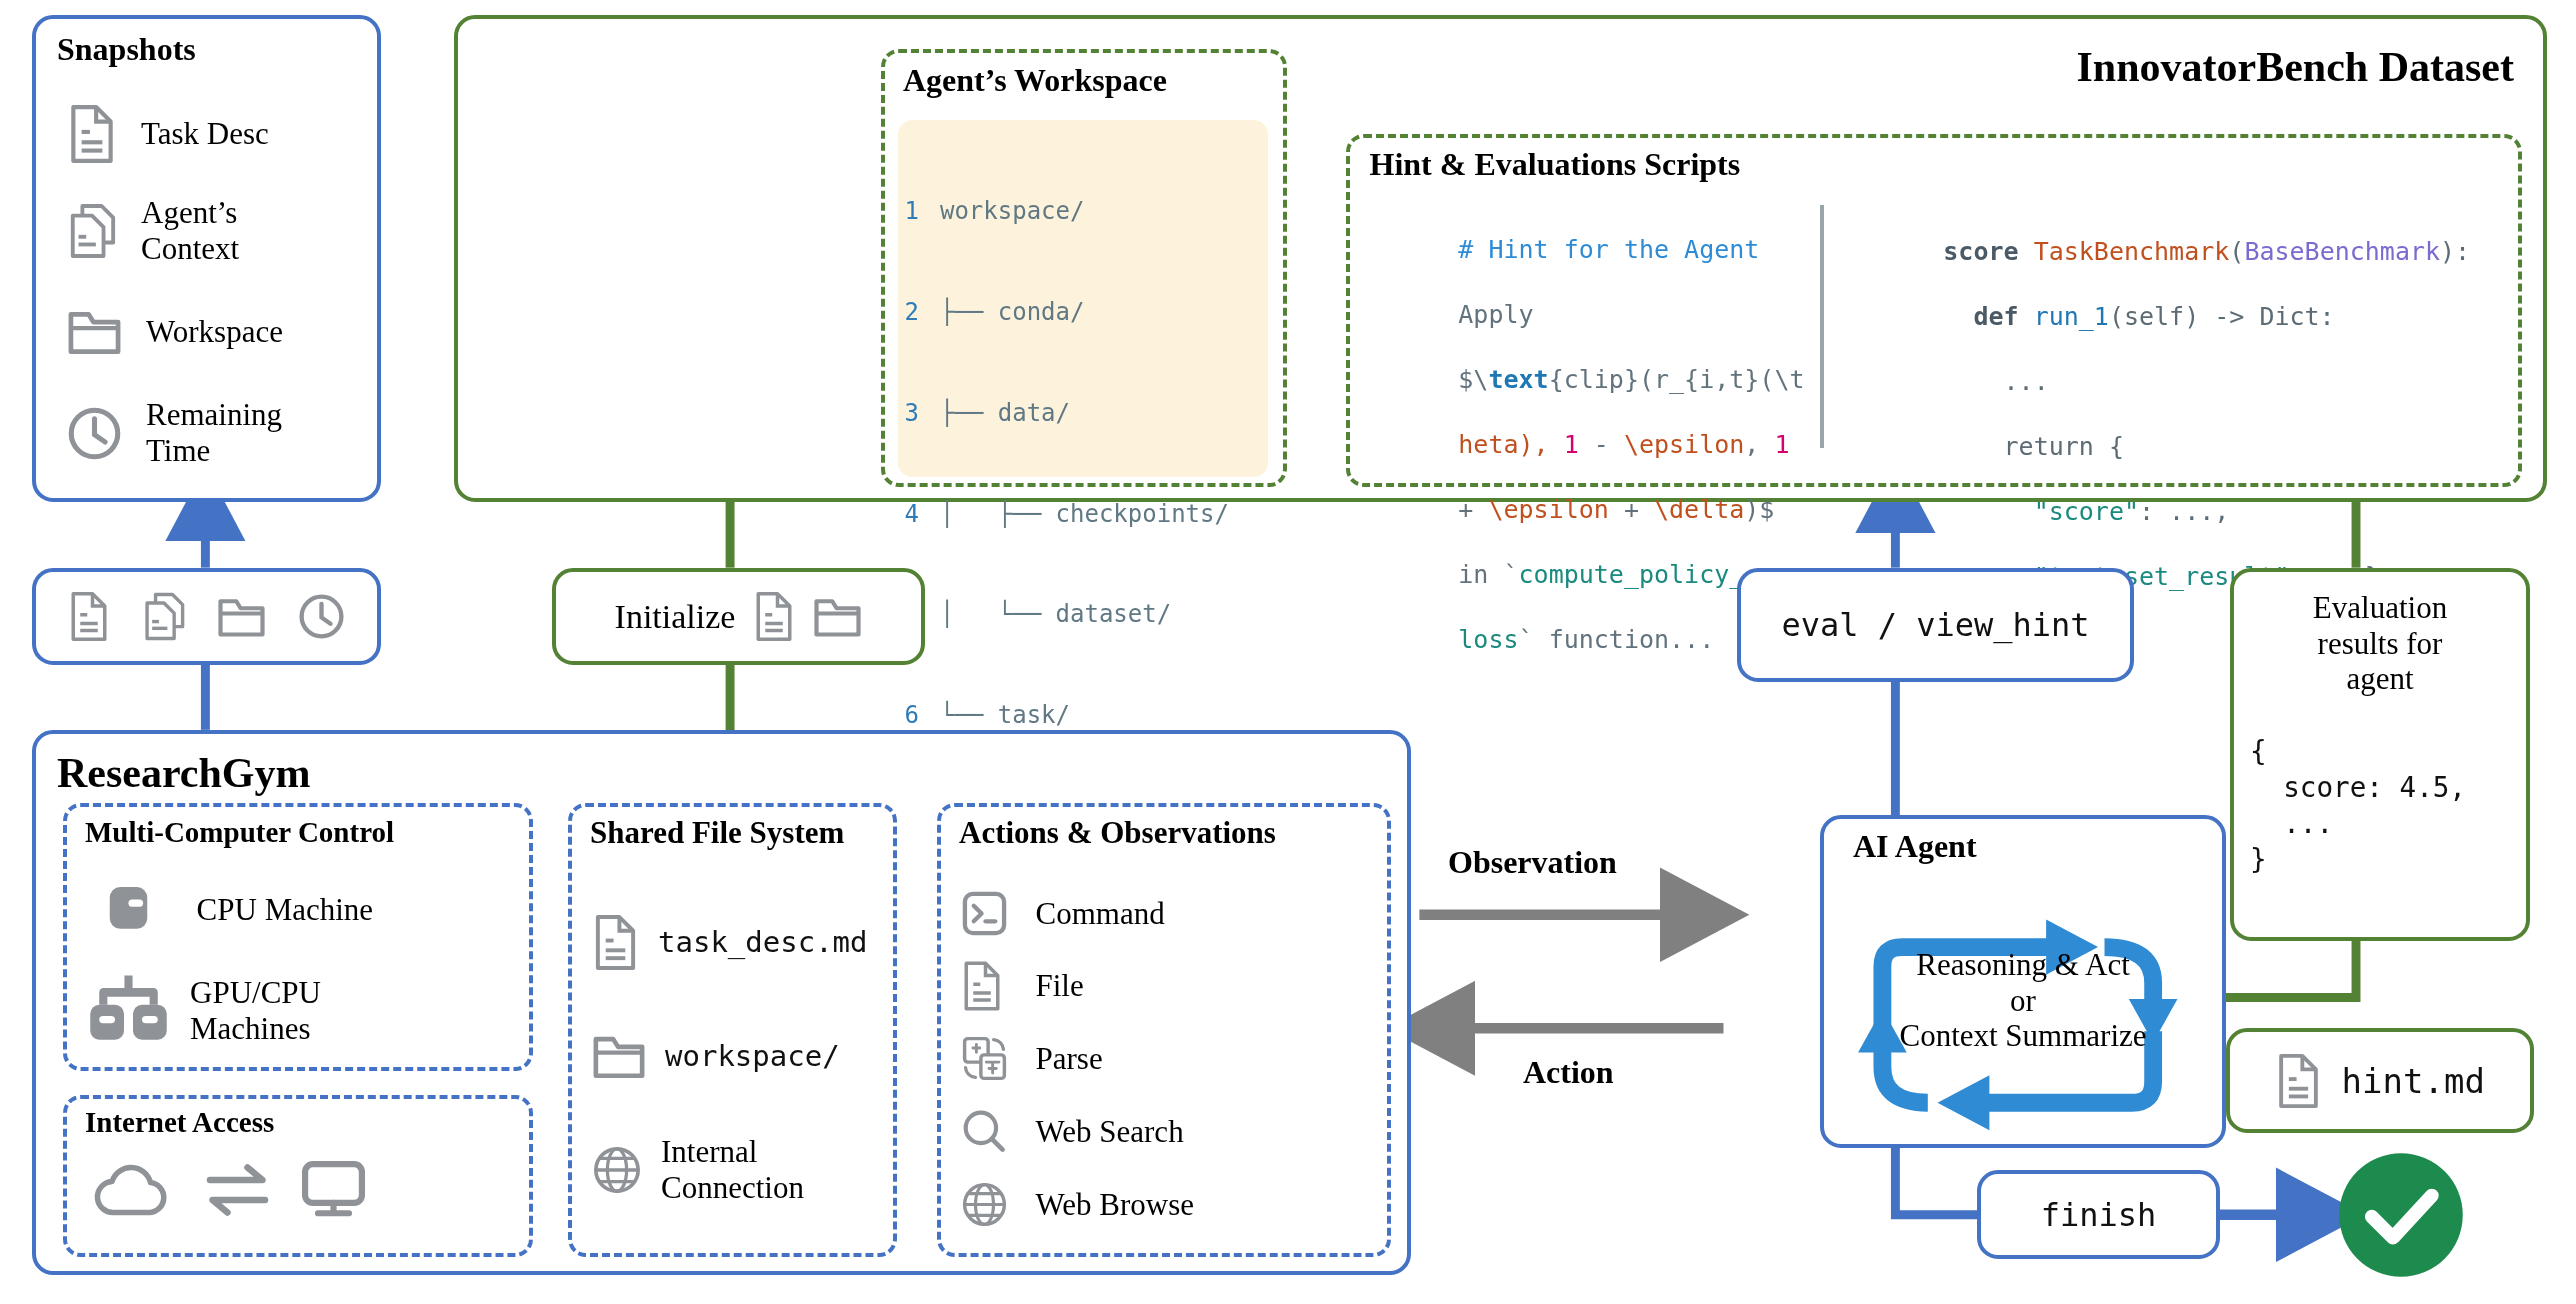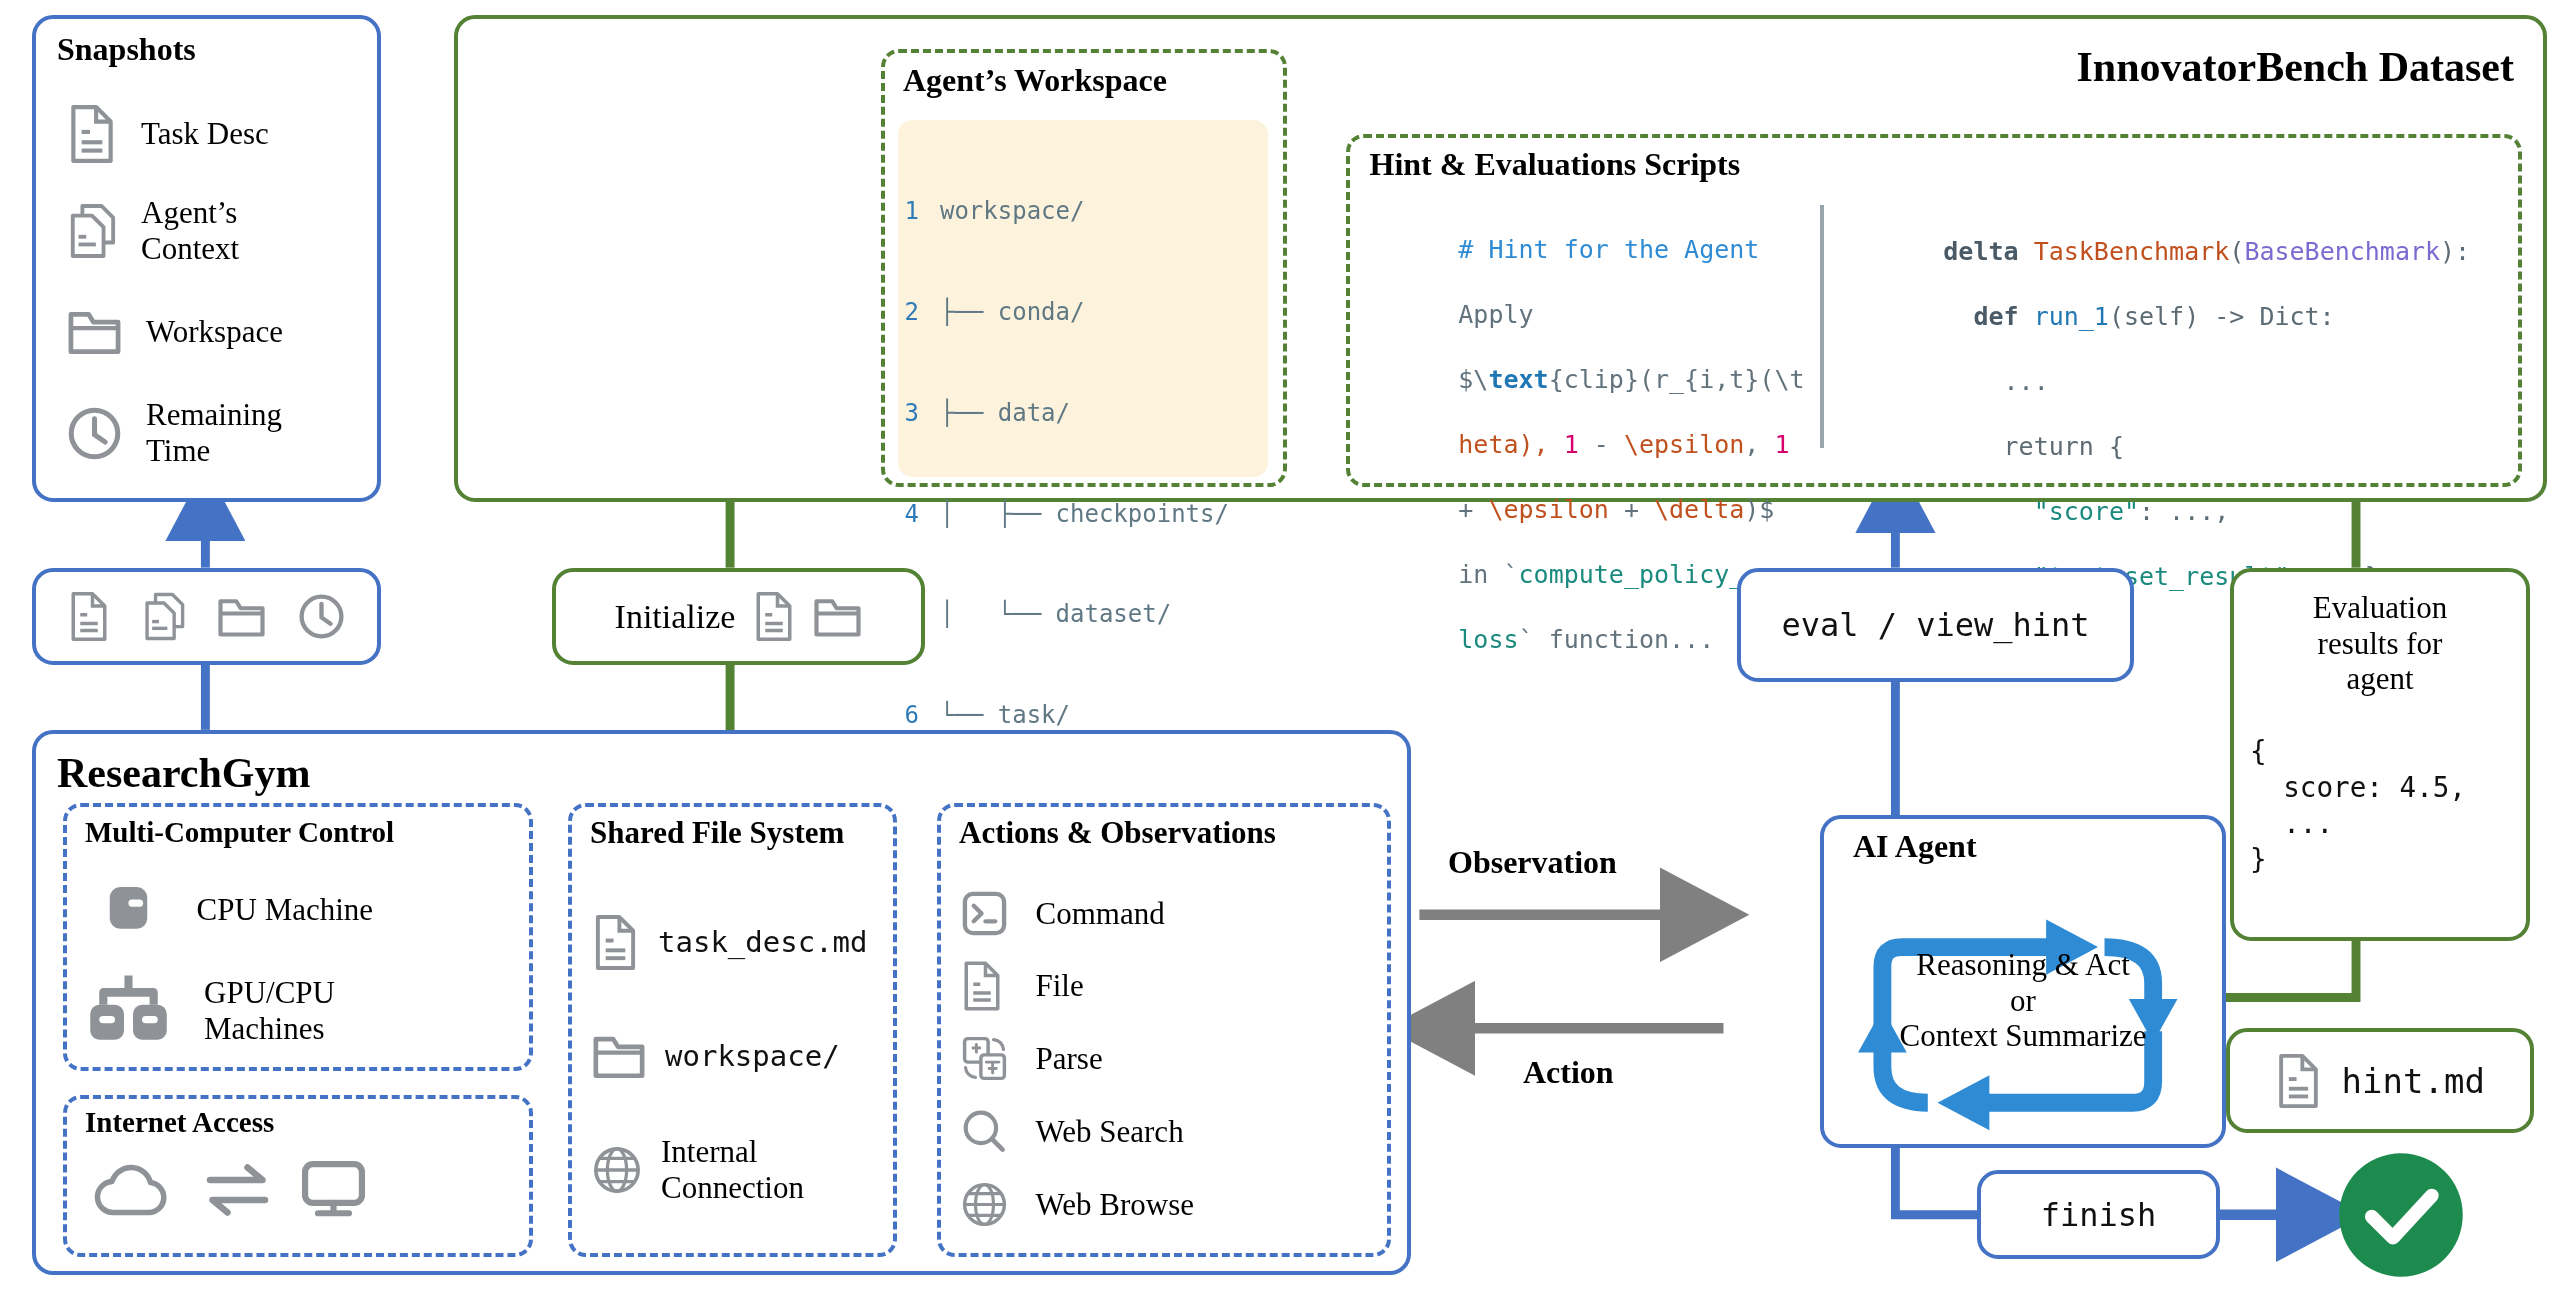--- a/index.html
+++ b/index.html
@@ -208,21 +208,21 @@
       <span class="c-txt">$\</span><span class="c-kw" style="font-weight:bold">text</span><span class="c-txt">{clip}(r_{i,t}(\t</span><br>
       <span class="c-org">heta), </span><span class="c-mag">1</span><span class="c-txt"> - </span><span class="c-org">\epsilon</span><span class="c-txt">, </span><span class="c-mag">1</span><br>
       <span class="c-txt">+ </span><span class="c-org">\epsilon</span><span class="c-txt"> + </span><span class="c-org">\delta</span><span class="c-txt">)$</span><br>
       <span class="c-txt">in `</span><span class="c-teal">compute_policy_</span><br>
       <span class="c-teal">loss</span><span class="c-txt">` function...</span>
     </div>
 
     <div class="abs vsep" style="left:470px; top:67px; height:243px;"></div>
 
     <div class="abs code" style="left:503px; top:65px; font-size:25px;">
-      <span class="c-dkkw">delta</span><span class="c-gray"> </span><span class="c-org">TaskBenchmark</span><span class="c-gray">(</span><span class="c-pur">BaseBenchmark</span><span class="c-gray">):</span><br>
+      <span class="c-dkkw">score</span><span class="c-gray"> </span><span class="c-org">TaskBenchmark</span><span class="c-gray">(</span><span class="c-pur">BaseBenchmark</span><span class="c-gray">):</span><br>
       <span class="c-gray">  </span><span class="c-dkkw">def</span><span class="c-gray"> </span><span class="c-kw">run_1</span><span class="c-gray">(self) -&gt; Dict:</span><br>
       <span class="c-gray">    </span><span class="c-gray">...</span><br>
       <span class="c-gray">    </span><span class="c-gray">return {</span><br>
       <span class="c-gray">      </span><span class="c-teal">"score"</span><span class="c-gray">: ...,</span><br>
       <span class="c-gray">      </span><span class="c-teal">"test_set_result"</span><span class="c-gray">: ...}</span>
     </div>
   </div>
 
   <div class="abs box-green" style="left:552px; top:568px; width:373px; height:97px; display:flex; align-items:center; justify-content:center; gap:18px;">
     <span class="lbl" style="font-size:34px;">Initialize</span>
@@ -294,21 +294,21 @@
     <div class="abs" style="left:21px; top:62px;">
       <div style="display:flex;align-items:center;gap:27.6px;height:81px;">
         <span class="ic" style="width:81px;text-align:center;">
           <svg width="63" height="50" viewBox="0 0 30 24" style="margin:auto">
               <rect x="6" y="1" width="18" height="20" rx="5" fill="#8f9296"></rect>
               <rect x="15" y="7" width="7" height="3.4" rx="1.7" fill="#fff"></rect>
             </svg>
         </span>
         <span class="lbl">CPU Machine</span>
       </div>
-      <div style="display:flex;align-items:center;gap:35px;height:122px;">
+      <div style="display:flex;align-items:center;gap:21px;height:122px;">
         <span class="ic" style="width:81px;text-align:center;">
           <svg width="81" height="75" viewBox="0 0 36 32" style="margin:auto">
             <rect x="16.2" y="0" width="3.6" height="6" fill="#8f9296"></rect>
             <rect x="5" y="5.6" width="26" height="3.8" rx="1.9" fill="#8f9296"></rect>
             <rect x="5" y="8" width="3.6" height="5" fill="#8f9296"></rect>
             <rect x="27.4" y="8" width="3.6" height="5" fill="#8f9296"></rect>
             <rect x="1" y="13" width="15" height="15.5" rx="4" fill="#8f9296"></rect>
             <rect x="20" y="13" width="15" height="15.5" rx="4" fill="#8f9296"></rect>
             <rect x="5" y="18" width="7" height="3.2" rx="1.6" fill="#fff"></rect>
             <rect x="24" y="18" width="7" height="3.2" rx="1.6" fill="#fff"></rect>

